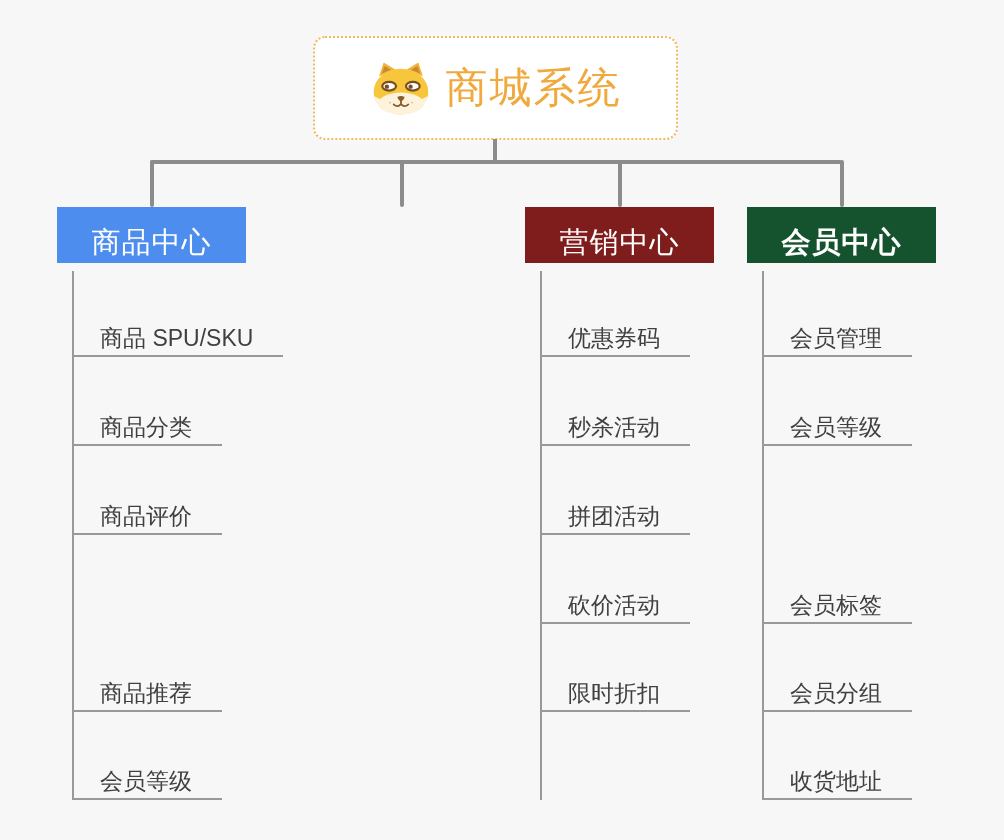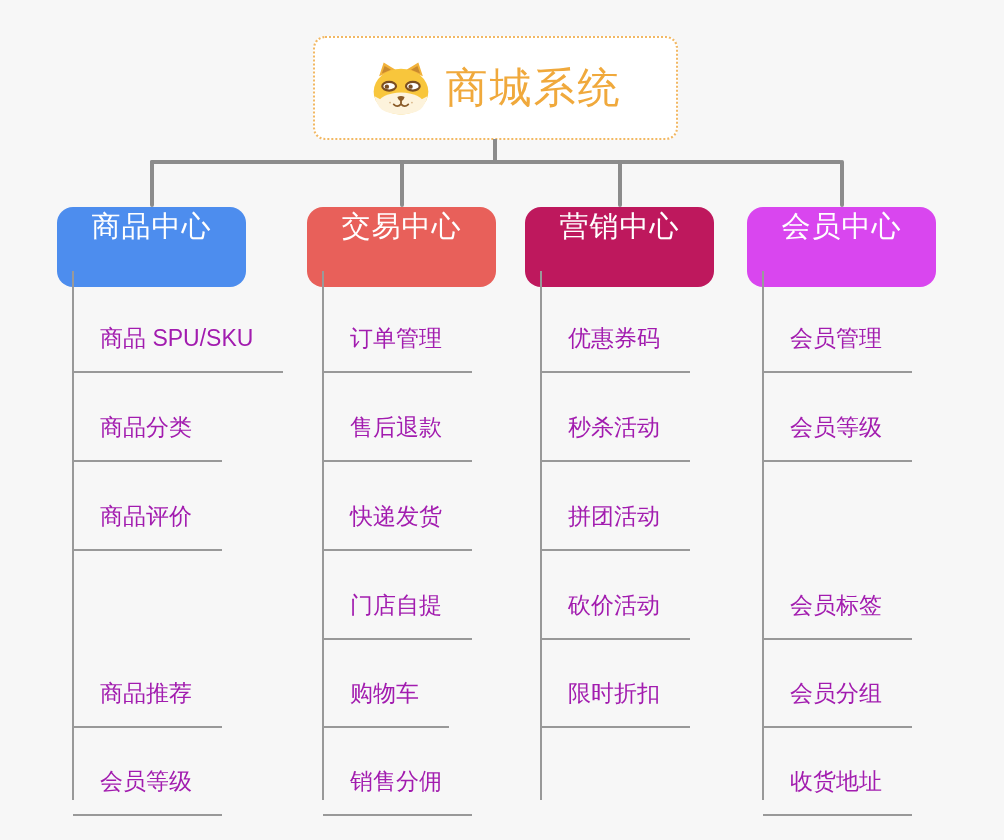--- a/index.html
+++ b/index.html
@@ -27,38 +27,38 @@
   .conn.stem{left:493px;top:139px;width:4px;height:24px;}
   .conn.rail{left:150px;top:160px;width:692px;height:4px;border-radius:2px;}
   .conn.drop{top:160px;width:4px;height:47px;border-radius:2px;}
   .drop1{left:150px;} .drop2{left:400px;} .drop3{left:618px;} .drop4{left:840px;}
 
   
   .col{position:absolute;top:207px;width:220px;height:600px;}
   .col1{left:57px;} .col2{left:307px;} .col3{left:525px;} .col4{left:747px;}
 
   .branch{
-    position:absolute;left:0;top:0;width:189px;height:80px;border-radius:16px;
-    display:flex;align-items:flex-start;justify-content:center;
+    position:absolute;left:0;top:0;width:189px;height:56px;border-radius:0;
+    display:flex;align-items:flex-end;justify-content:center;
     color:#ffffff;font-size:29px;letter-spacing:1px;white-space:nowrap;
   }
   .branch.blue  {background:#4d8dee;}
   .branch.red   {background:#e8605a;}
-  .branch.orange{background:#be185d;}
-  .branch.green {background:#d946ef;}
+  .branch.orange{background:#7f1d1d;}
+  .branch.green {background:#14532d;font-weight:bold;}
 
   .vline{
     position:absolute;left:15px;top:64px;width:2px;height:529px;background:#999999;
   }
 
   .item{
     position:absolute;left:16px;height:34px;line-height:35px;
     border-bottom:2px solid #999999;
-    padding:0 30px 16px 27px;
-    font-size:23px;color:#a21caf;white-space:nowrap;
+    padding:0 30px 0 27px;
+    font-size:23px;color:#404040;white-space:nowrap;
   }
   .row1{top:114px;} .row2{top:203px;} .row3{top:292px;}
   .row4{top:381px;} .row5{top:469px;} .row6{top:557px;}
 </style>
 </head>
 <body>
 
 <div class="canvas">
 
   <div class="root-node">
@@ -94,32 +94,20 @@
       <span>商品中心</span>
     </div>
     <div class="vline"></div>
     <div class="item row1">商品 SPU/SKU</div>
     <div class="item row2">商品分类</div>
     <div class="item row3">商品评价</div>
     <div class="item row5">商品推荐</div>
     <div class="item row6">会员等级</div>
   </div>
 
-  <div class="col col2">
-    <div class="branch red">
-      <span>交易中心</span>
-    </div>
-    <div class="vline"></div>
-    <div class="item row1">订单管理</div>
-    <div class="item row2">售后退款</div>
-    <div class="item row3">快递发货</div>
-    <div class="item row4">门店自提</div>
-    <div class="item row5">购物车</div>
-    <div class="item row6">销售分佣</div>
-  </div>
 
   <div class="col col3">
     <div class="branch orange">
       <span>营销中心</span>
     </div>
     <div class="vline"></div>
     <div class="item row1">优惠券码</div>
     <div class="item row2">秒杀活动</div>
     <div class="item row3">拼团活动</div>
     <div class="item row4">砍价活动</div>

